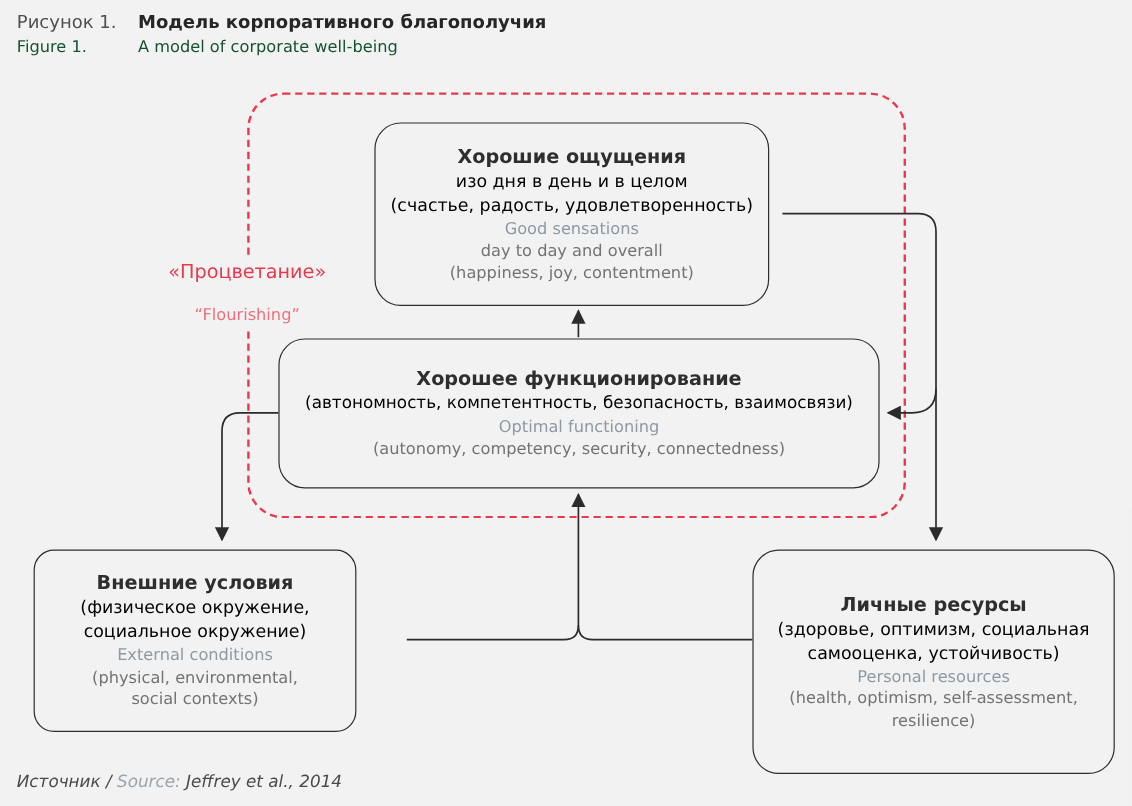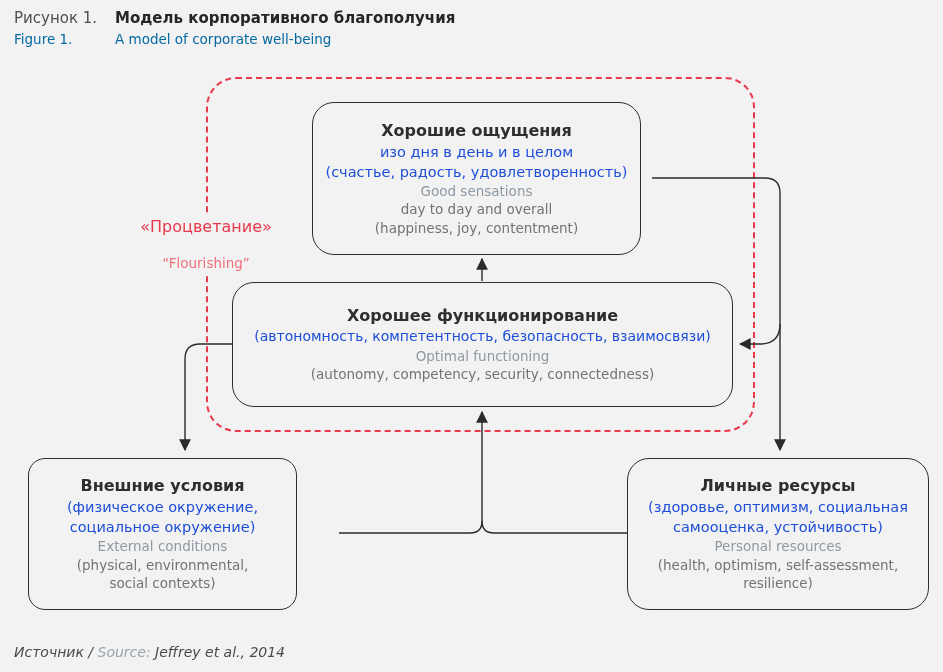--- a/index.html
+++ b/index.html
@@ -12,21 +12,21 @@
     width:943px;height:672px;
     background:#f2f2f2;
     overflow:hidden;
     padding-left:12px;
   }
   
   .header{position:absolute;left:14px;top:8px;line-height:1.45;}
   .h-ru{font-size:15px;color:#4f4f4f;}
   .h-ru b{color:#262626;font-weight:bold;}
   .h-label{display:inline-block;width:101px;}
-  .h-en{font-size:13.5px;color:#0369a1;}
+  .h-en{font-size:13.5px;color:#14532d;}
 
   
   .flourish-rect{
     position:absolute;left:206px;top:77px;width:549px;height:355px;
     border:2px dashed #e8394d;border-radius:30px;
     box-sizing:border-box;
   }
   .flourish-label{
     position:absolute;left:206px;top:213px;transform:translateX(-50%);
     background:#f2f2f2;padding:3px 5px;text-align:center;line-height:1.35;
@@ -38,23 +38,23 @@
   
   .dbox{
     position:absolute;box-sizing:border-box;
     border:1.5px solid #2e2e2e;border-radius:22px;
     display:flex;flex-direction:column;justify-content:center;align-items:center;
     text-align:center;z-index:2;line-height:1.38;padding:4px 8px;
   }
   .box-sensations{left:312px;top:102px;width:329px;height:153px;}
   .box-functioning{left:232px;top:282px;width:501px;height:125px;}
   .box-external{left:28px;top:458px;width:269px;height:152px;border-radius:17px;}
-  .box-personal{left:627px;top:458px;width:302px;height:152px;}
+  .box-personal{left:627px;top:458px;width:302px;height:187px;}
   .ru-title{font-size:16px;font-weight:bold;color:#2e2e2e;}
-  .ru-line{font-size:14.5px;color:#1d4ed8;}
+  .ru-line{font-size:14.5px;color:#000000;}
   .en-title{font-size:13.5px;color:#8e99a3;}
   .en-line{font-size:13.5px;color:#737373;}
   .box-functioning .ru-line{font-size:14px;white-space:nowrap;}
 
   
   .arrows{position:absolute;left:0;top:0;z-index:1;pointer-events:none;}
 
   
   .source{position:absolute;left:14px;top:644px;font-size:14px;font-style:italic;text-align:right;}
   .src-ru{color:#4a4a4a;}

